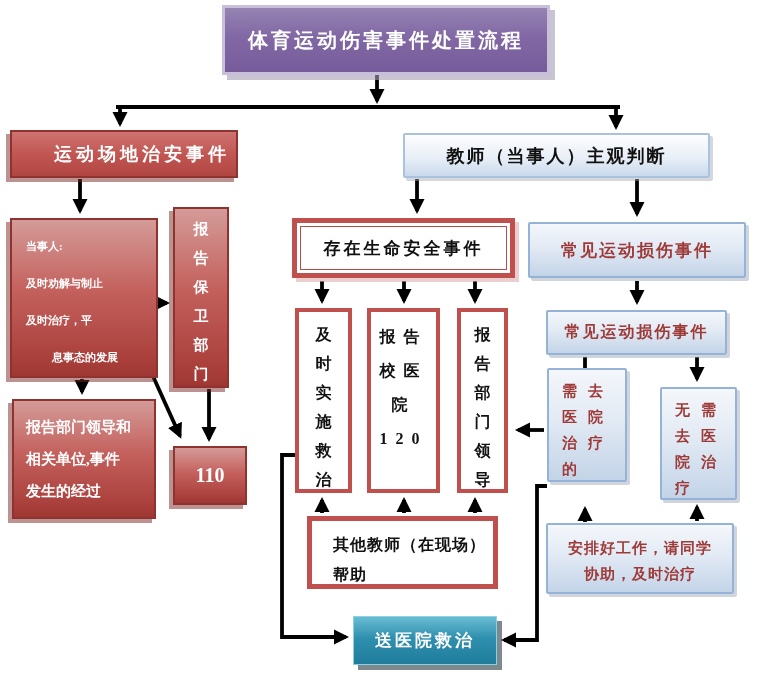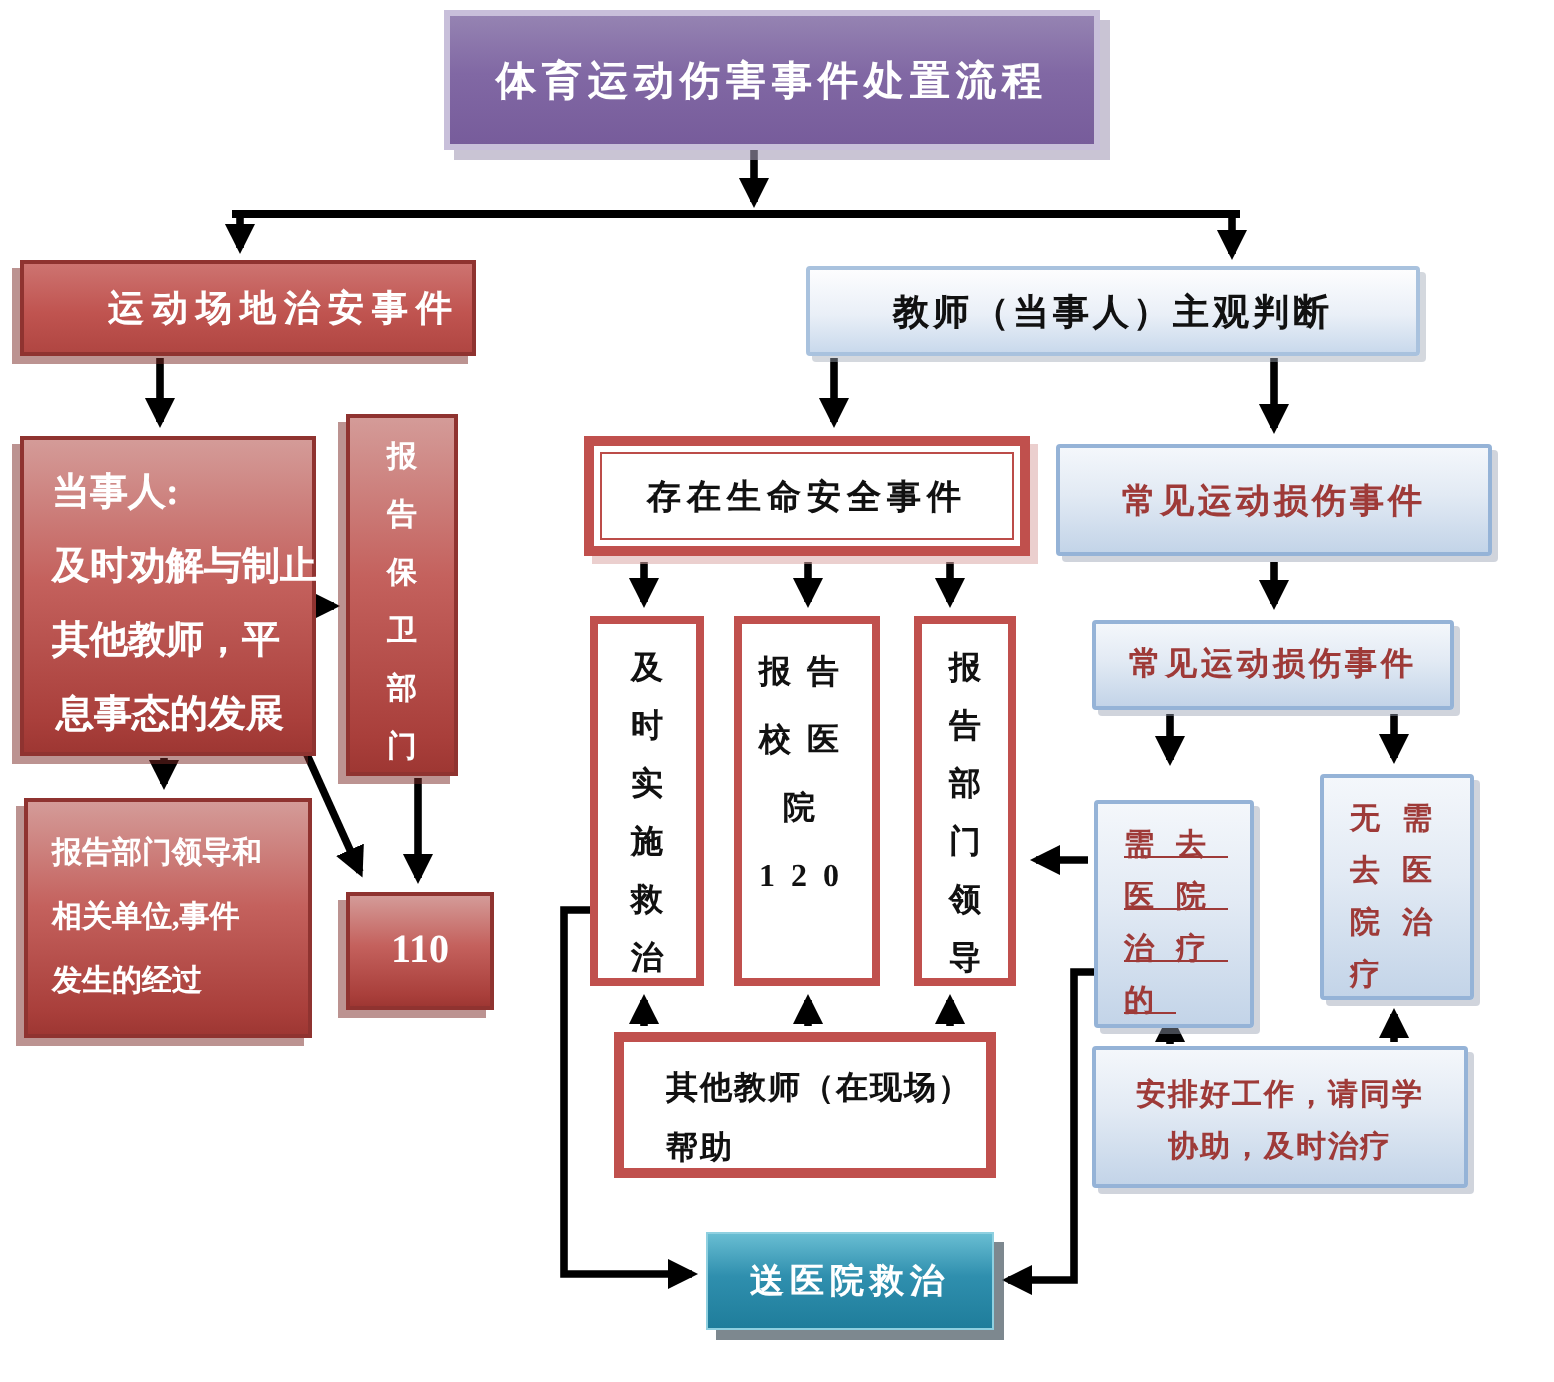--- a/index.html
+++ b/index.html
@@ -53,21 +53,21 @@
 
   
   .teal{
     background:linear-gradient(180deg,#68bdd2 0%,#2f8fae 45%,#1f7d9b 100%);
     border:1px solid #8fd0e0;color:#ffffff;font-weight:bold;font-size:17px;letter-spacing:3px;
     box-shadow:5px 5px 0 rgba(70,85,95,0.7);
   }
 
   
   .lines div{white-space:pre;}
-  .node-party{font-size:19px;padding:8px 12px 16px 14px;}
+  .node-party{font-size:11px;padding:8px 12px 16px 14px;}
   .node-party .lines div{line-height:37px;}
   .node-party .lines div:last-child{text-align:center;}
   .node-guard{font-size:15px;padding-top:6px;text-align:center;}
   .node-guard .lines div{line-height:29px;}
   .node-leaders{font-size:15px;padding:10px 8px 0 12px;}
   .node-leaders .lines div{line-height:32px;}
   .node-110{font-size:20px;font-family:"Liberation Serif",serif;}
   .vbox{font-size:16px;text-align:center;padding-top:8px;}
   .vbox .lines div{line-height:29px;}
   .node-school .lines div{line-height:34px;letter-spacing:8px;}
@@ -121,21 +121,21 @@
   </svg>
 
   <div class="box purple center" style="left:222px;top:5px;width:328px;height:70px;">体育运动伤害事件处置流程</div>
 
   <div class="box redg header center" style="left:10px;top:130px;width:228px;height:48px;padding-left:36px;">运动场地治安事件</div>
 
   <div class="box redg node-party" style="left:10px;top:218px;width:148px;height:160px;">
     <div class="lines">
         <div>当事人:</div>
         <div>及时劝解与制止</div>
-        <div>其他教师，平</div>
+        <div>及时治疗，平</div>
         <div>息事态的发展</div>
       </div>
   </div>
 
   <div class="box redg node-guard" style="left:173px;top:207px;width:56px;height:181px;">
     <div class="lines">
         <div>报</div>
         <div>告</div>
         <div>保</div>
         <div>卫</div>
@@ -195,21 +195,21 @@
         <div>帮助</div>
       </div>
   </div>
 
   <div class="box teal center" style="left:353px;top:616px;width:144px;height:49px;">送医院救治</div>
 
   <div class="box blue center" style="left:528px;top:222px;width:218px;height:56px;font-size:17px;letter-spacing:2px;">常见运动损伤事件</div>
 
   <div class="box blue center" style="left:546px;top:310px;width:181px;height:45px;font-size:16px;letter-spacing:2px;">常见运动损伤事件</div>
 
-  <div class="box blue smallblue" style="left:547px;top:400px;width:80px;height:114px;text-decoration:underline;">
+  <div class="box blue smallblue" style="left:547px;top:368px;width:80px;height:114px;">
     <div class="lines">
         <div>需去</div>
         <div>医院</div>
         <div>治疗</div>
         <div>的</div>
       </div>
   </div>
 
   <div class="box blue smallblue" style="left:660px;top:387px;width:77px;height:113px;">
     <div class="lines">

